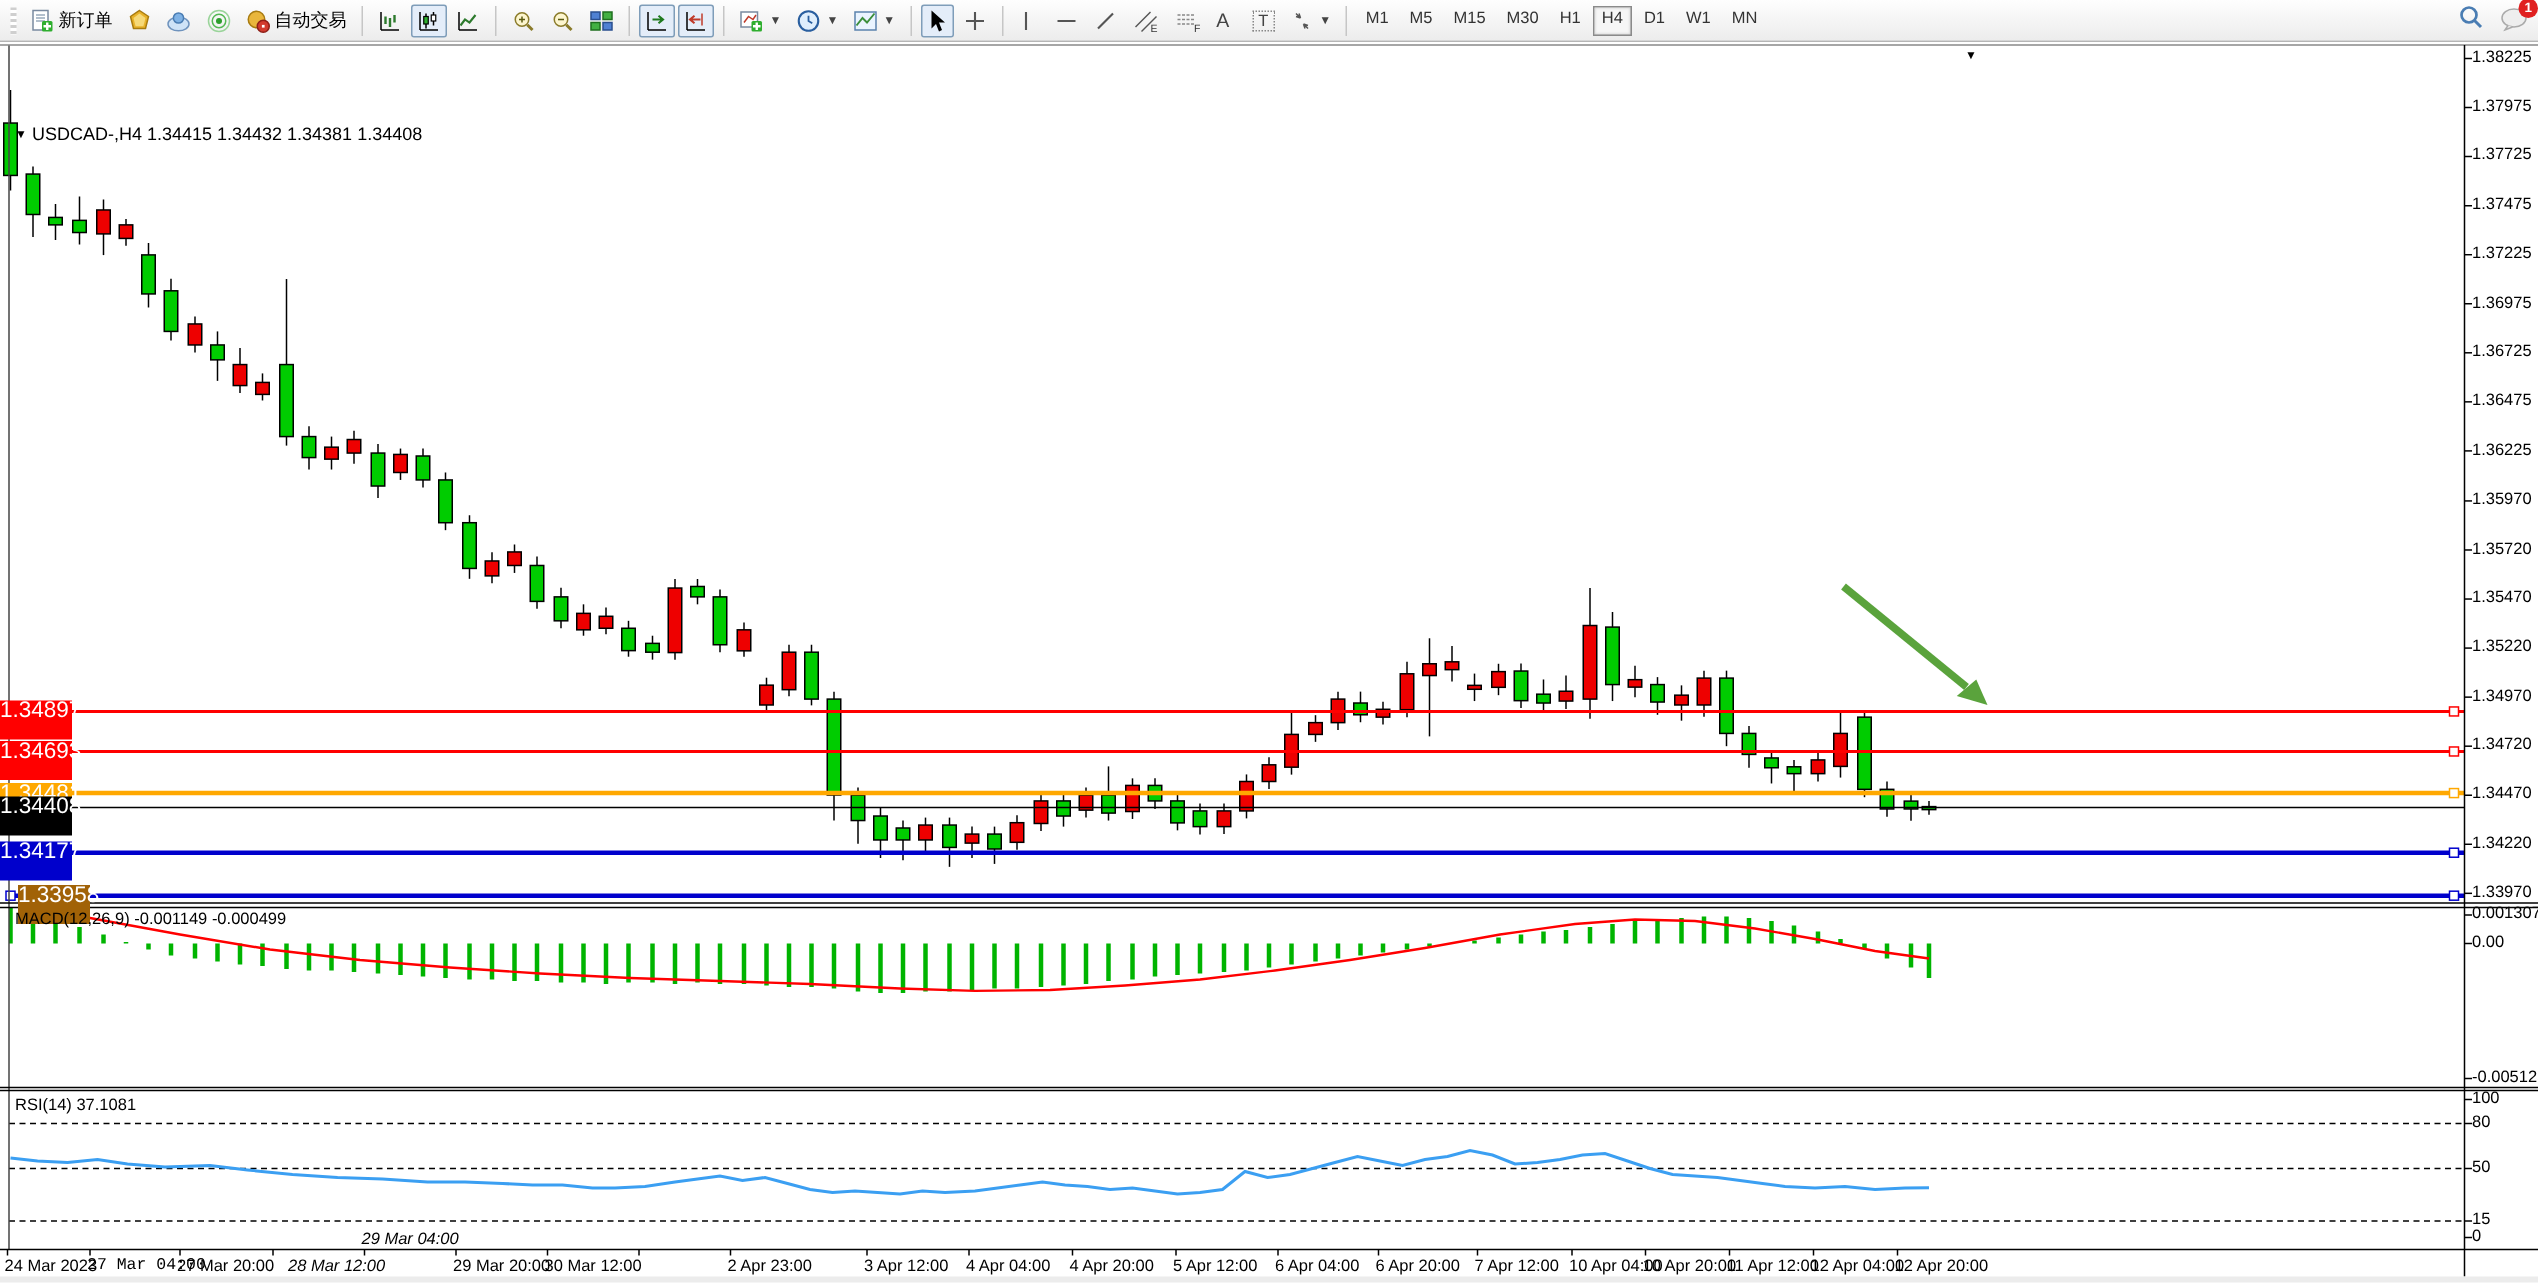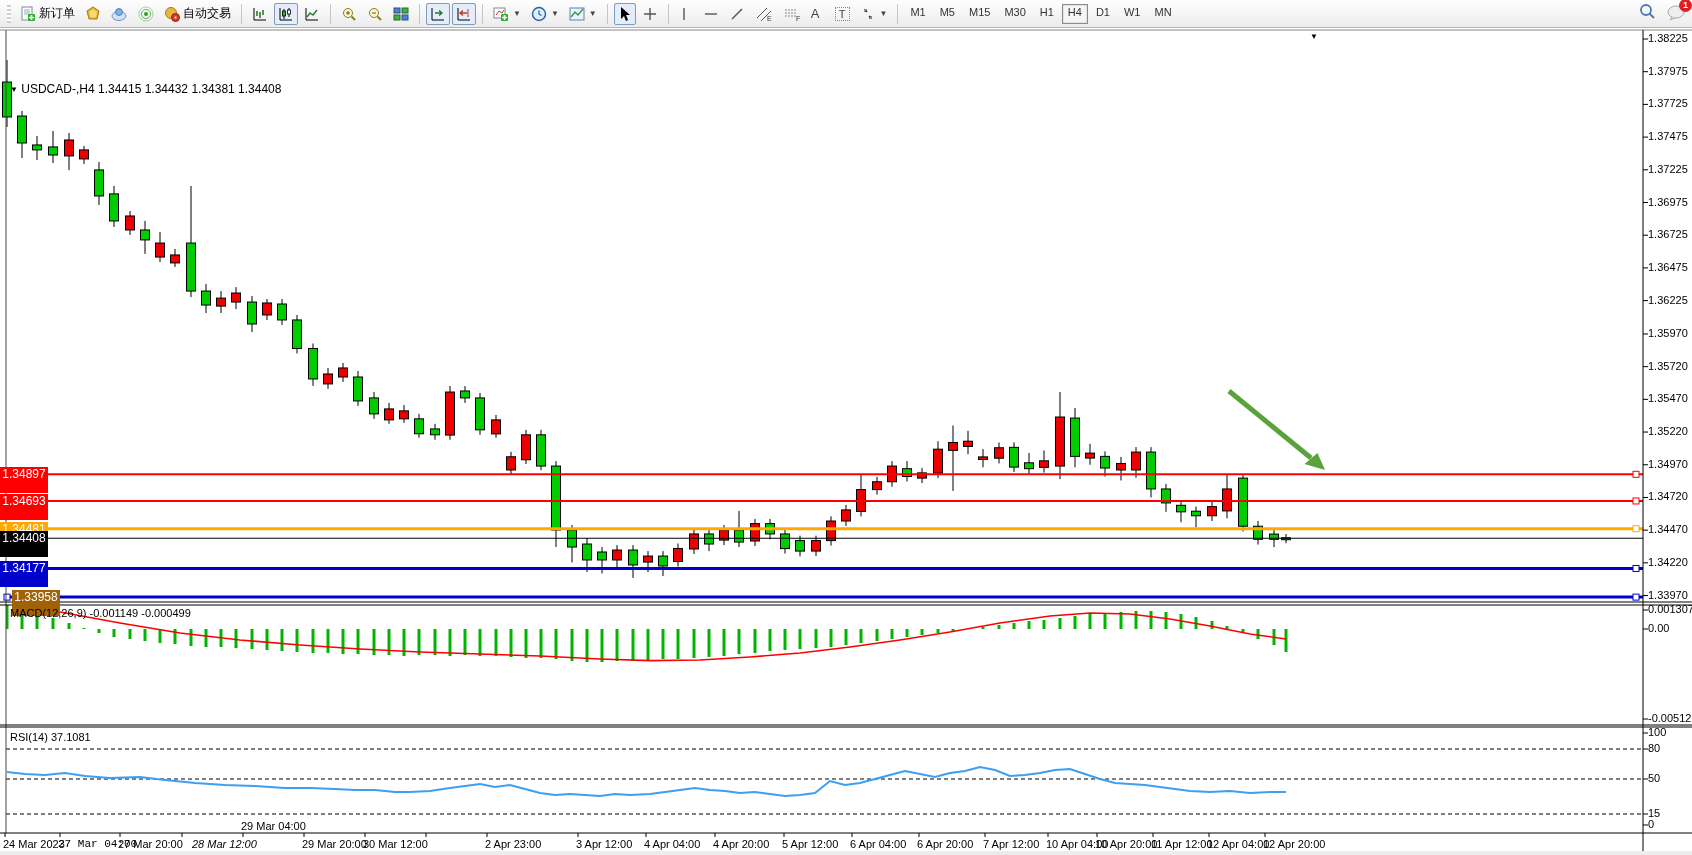--- a/index.html
+++ b/index.html
@@ -24,21 +24,21 @@
   .badge { position:absolute; right:-6px; top:-5px; background:#e02020; color:#fff;
     border-radius:50%; width:13px; height:13px; font-size:9px; line-height:13px;
     text-align:center; font-weight:bold; }
   #chart-wrap { position:absolute; left:0; top:28px; width:1692px; height:827px; background:#fff; }
   #chart-svg { position:absolute; left:0; top:0; }
   .olabel { position:absolute; white-space:nowrap;margin-top:48px; }
   #symbol-title { left:10px; top:6px; font-size:12px; }
   #symbol-title .tri { font-size:8px; vertical-align:1px; }
   .axis-num { position:absolute; left:1648px; font-size:11px; color:#000; }
   .pricebox { position:absolute; left:1644px; width:48px; height:26px; color:#fff;
-    font-size:12px; line-height:14px; text-align:center; }
+    font-size:15px; line-height:14px; text-align:center; }
   .timelbl { position:absolute; top:809px; font-size:11px; color:#000; }
   .indlbl { position:absolute; left:10px; font-size:11px; color:#000; }
   #endmark { position:absolute; left:1310px; top:4px; font-size:8px; color:#000; }
   #bottomstrip { position:absolute; left:0; top:823px; width:1692px; height:4px; background:#ececec; }
 </style>
 </head>
 <body>
 
 <div id="toolbar">
   <div class="grip"></div>
@@ -665,21 +665,21 @@
       <div class="pricebox" style="left: 0px; top: 439.302px; background: rgb(255, 0, 0);">1.34897</div>
       <div class="pricebox" style="left: 0px; top: 465.986px; background: rgb(255, 0, 0);">1.34693</div>
       <div class="pricebox" style="left: 0px; top: 493.715px; background: rgb(255, 168, 0);">1.34481</div>
       <div class="pricebox" style="left: 0px; top: 533.478px; background: rgb(0, 0, 204);">1.34177</div>
       <div class="pricebox" style="left: 12px; top: 562.124px; background: #a16207;">1.33958</div>
       <div class="pricebox" style="left: 0px; top: 503.264px; background: rgb(0, 0, 0);">1.34408</div>
       <div class="timelbl" style="left: 3px; top: 810px;">24 Mar 2023</div>
       <div class="timelbl" style="left: 58px; top: 810px; font-family: Liberation Mono, monospace;">27 Mar 04:00</div>
       <div class="timelbl" style="left: 118px; top: 810px;">27 Mar 20:00</div>
       <div class="timelbl" style="left: 192px; top: 810px; font-style: italic;">28 Mar 12:00</div>
-      <div class="timelbl" style="left: 241px; top: 792px;">29 Mar 04:00</div>
+      <div class="timelbl" style="left: 241px; top: 792px; font-style: italic;">29 Mar 04:00</div>
       <div class="timelbl" style="left: 302px; top: 810px;">29 Mar 20:00</div>
       <div class="timelbl" style="left: 363px; top: 810px; text-align: center;">30 Mar 12:00</div>
       <div class="timelbl" style="left: 424px; top: 810px; margin-top: 27px;">31 Mar 04:00</div>
       <div class="timelbl" style="left: 485px; top: 810px;">2 Apr 23:00</div>
       <div class="timelbl" style="left: 576px; top: 810px;">3 Apr 12:00</div>
       <div class="timelbl" style="left: 644px; top: 810px;">4 Apr 04:00</div>
       <div class="timelbl" style="left: 713px; top: 810px;">4 Apr 20:00</div>
       <div class="timelbl" style="left: 782px; top: 810px;">5 Apr 12:00</div>
       <div class="timelbl" style="left: 850px; top: 810px;">6 Apr 04:00</div>
       <div class="timelbl" style="left: 917px; top: 810px;">6 Apr 20:00</div>

